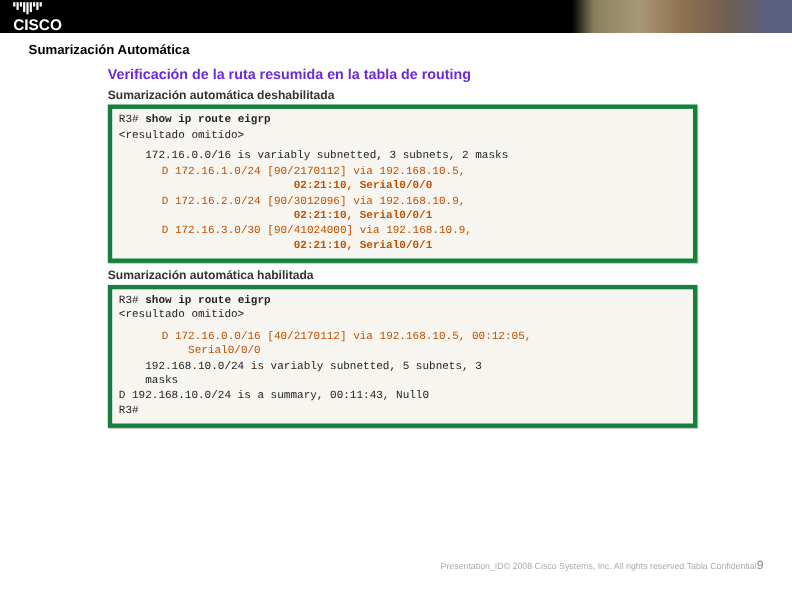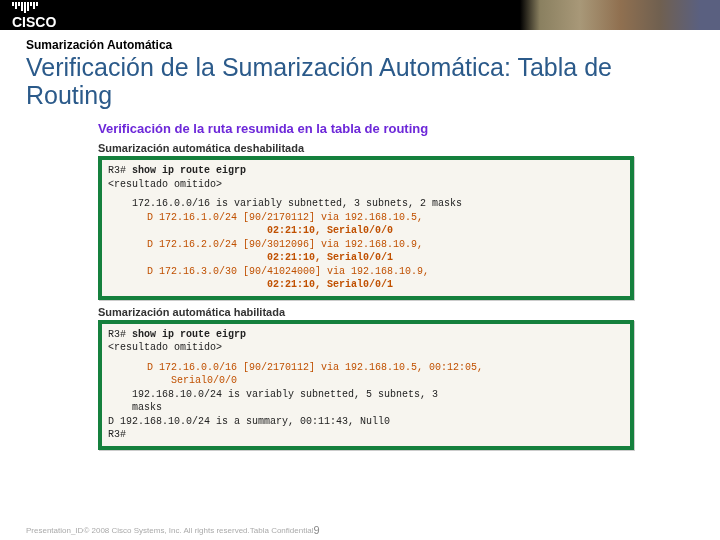--- a/index.html
+++ b/index.html
@@ -12,21 +12,21 @@
   .content { padding: 8px 26px 0 26px; }
   .kicker { font-size: 12px; font-weight: bold; color: #000; margin-bottom: 2px; }
   .title { font-size: 25px; color: #2b5a8a; line-height: 1.1; margin-bottom: 12px; font-weight: normal; }
   .section-title { font-size: 13px; font-weight: bold; color: #6d28d9; margin: 8px 0 4px 72px; }
   .sub-label { font-size: 11px; font-weight: bold; color: #333; margin: 6px 0 2px 72px; }
   .terminal { border: 4px solid #15803d; background: #f7f5ef; margin: 0 60px 6px 72px; padding: 4px 6px; font-family: "Courier New", monospace; font-size: 10px; line-height: 1.35; color: #222; box-shadow: 1px 1px 0 #ccc; }
   .terminal .cmd { font-weight: bold; }
   .hl { color: #c05000; padding-left: 39px; }
   .indent { margin-left: 24px; }
   .indent2 { margin-left: 120px; font-weight: bold; }
-  .footer { position: absolute; bottom: 4px; left: 0; width: 100%; padding: 0 26px; display: flex; justify-content: flex-start; align-items: center; font-size: 8px; color: #aaa; }
+  .footer { position: absolute; bottom: 20px; left: 0; width: 100%; padding: 0 26px; display: flex; justify-content: flex-end; align-items: center; font-size: 8px; color: #aaa; }
   .footer .page { font-size: 11px; color: #888; }
 </style>
 </head>
 <body>
 
 <div class="header-bar">
   <div class="logo">
     <div class="logo-bars">
       <span style="height:4px"></span>
         <span style="height:7px"></span>
@@ -38,21 +38,20 @@
         <span style="height:7px"></span>
         <span style="height:4px"></span>
     </div>
     <span>CISCO</span>
   </div>
   <div class="header-photo"></div>
 </div>
 
 <div class="content">
   <div class="kicker">Sumarización Automática</div>
-  <h1 class="title">Verificación de la Sumarización Automática: Tabla de Routing</h1>
 
   <div class="section-title">Verificación de la ruta resumida en la tabla de routing</div>
 
   <div class="sub-label">Sumarización automática deshabilitada</div>
   <div class="terminal">
     <div><span>R3#</span> <span class="cmd">show ip route eigrp</span></div>
     <div>&lt;resultado omitido&gt;</div>
     <div style="height:6px"></div>
     <div class="indent">172.16.0.0/16 is variably subnetted, 3 subnets, 2 masks</div>
     <div><span class="hl">D      172.16.1.0/24 [90/2170112] via 192.168.10.5,</span></div>
@@ -61,21 +60,21 @@
     <div class="indent2"><span class="hl">02:21:10, Serial0/0/1</span></div>
     <div><span class="hl">D      172.16.3.0/30 [90/41024000] via 192.168.10.9,</span></div>
     <div class="indent2"><span class="hl">02:21:10, Serial0/0/1</span></div>
   </div>
 
   <div class="sub-label">Sumarización automática habilitada</div>
   <div class="terminal">
     <div><span>R3#</span> <span class="cmd">show ip route eigrp</span></div>
     <div>&lt;resultado omitido&gt;</div>
     <div style="height:6px"></div>
-    <div><span class="hl">D      172.16.0.0/16 [90/2170112] via 192.168.10.5, 00:12:05,</span></div>
+    <div><span class="hl">D      172.16.0.0/16 [40/2170112] via 192.168.10.5, 00:12:05,</span></div>
     <div class="indent"><span class="hl">Serial0/0/0</span></div>
     <div class="indent">192.168.10.0/24 is variably subnetted, 5 subnets, 3</div>
     <div class="indent">masks</div>
     <div>D      192.168.10.0/24 is a summary, 00:11:43, Null0</div>
     <div>R3#</div>
   </div>
 </div>
 
 <div class="footer">
   <span>Presentation_ID</span>

